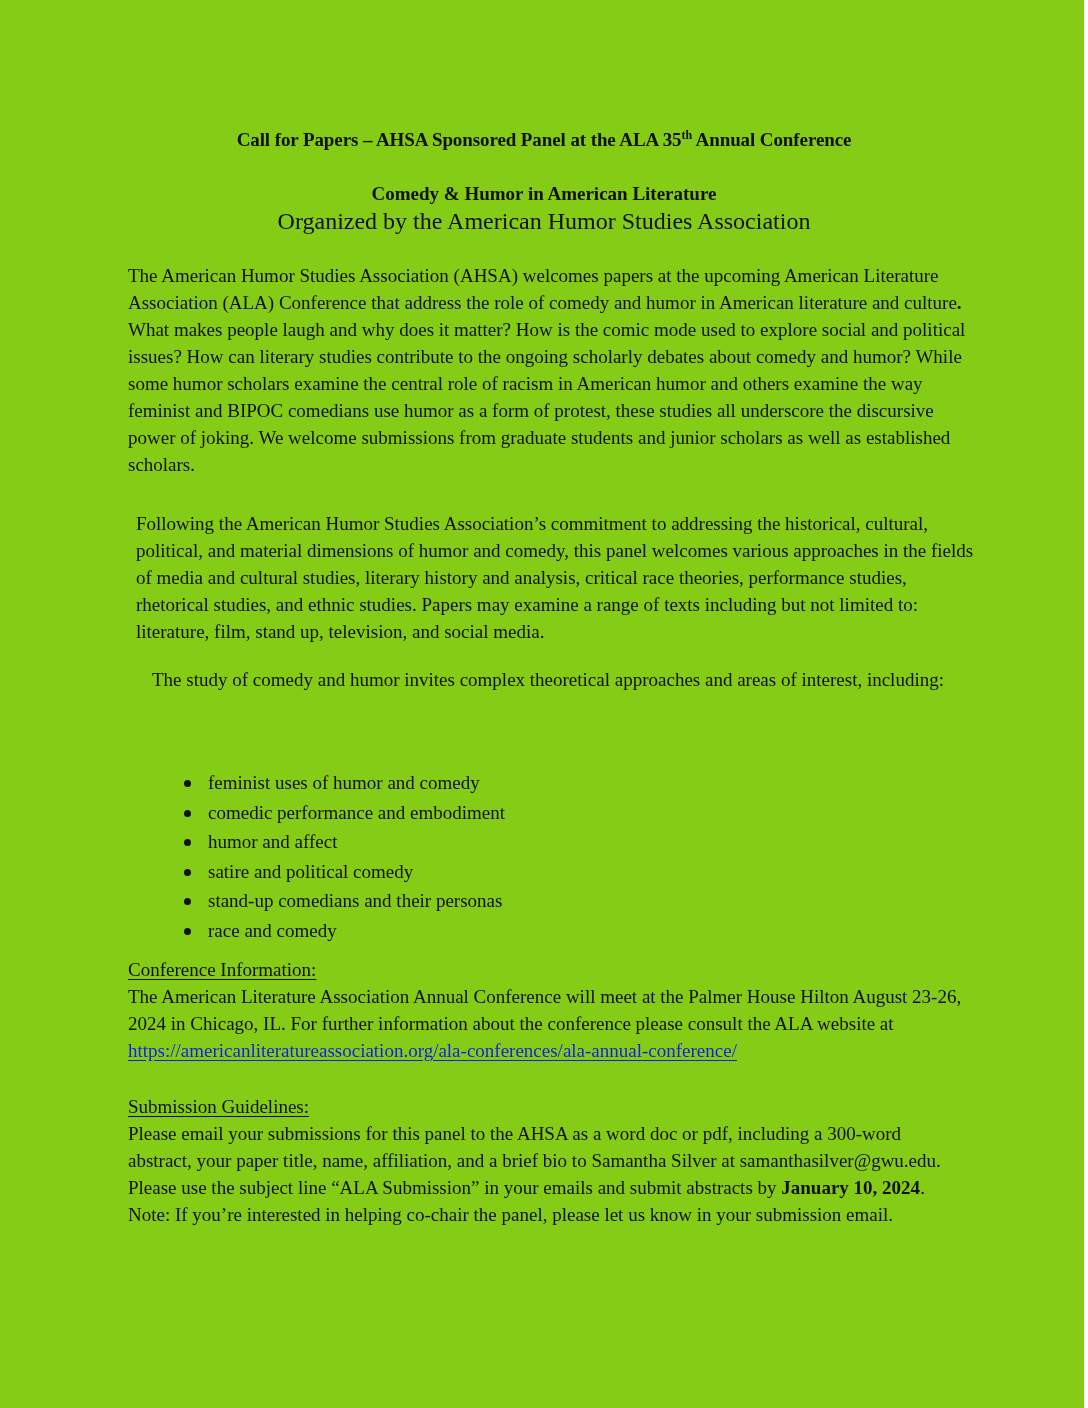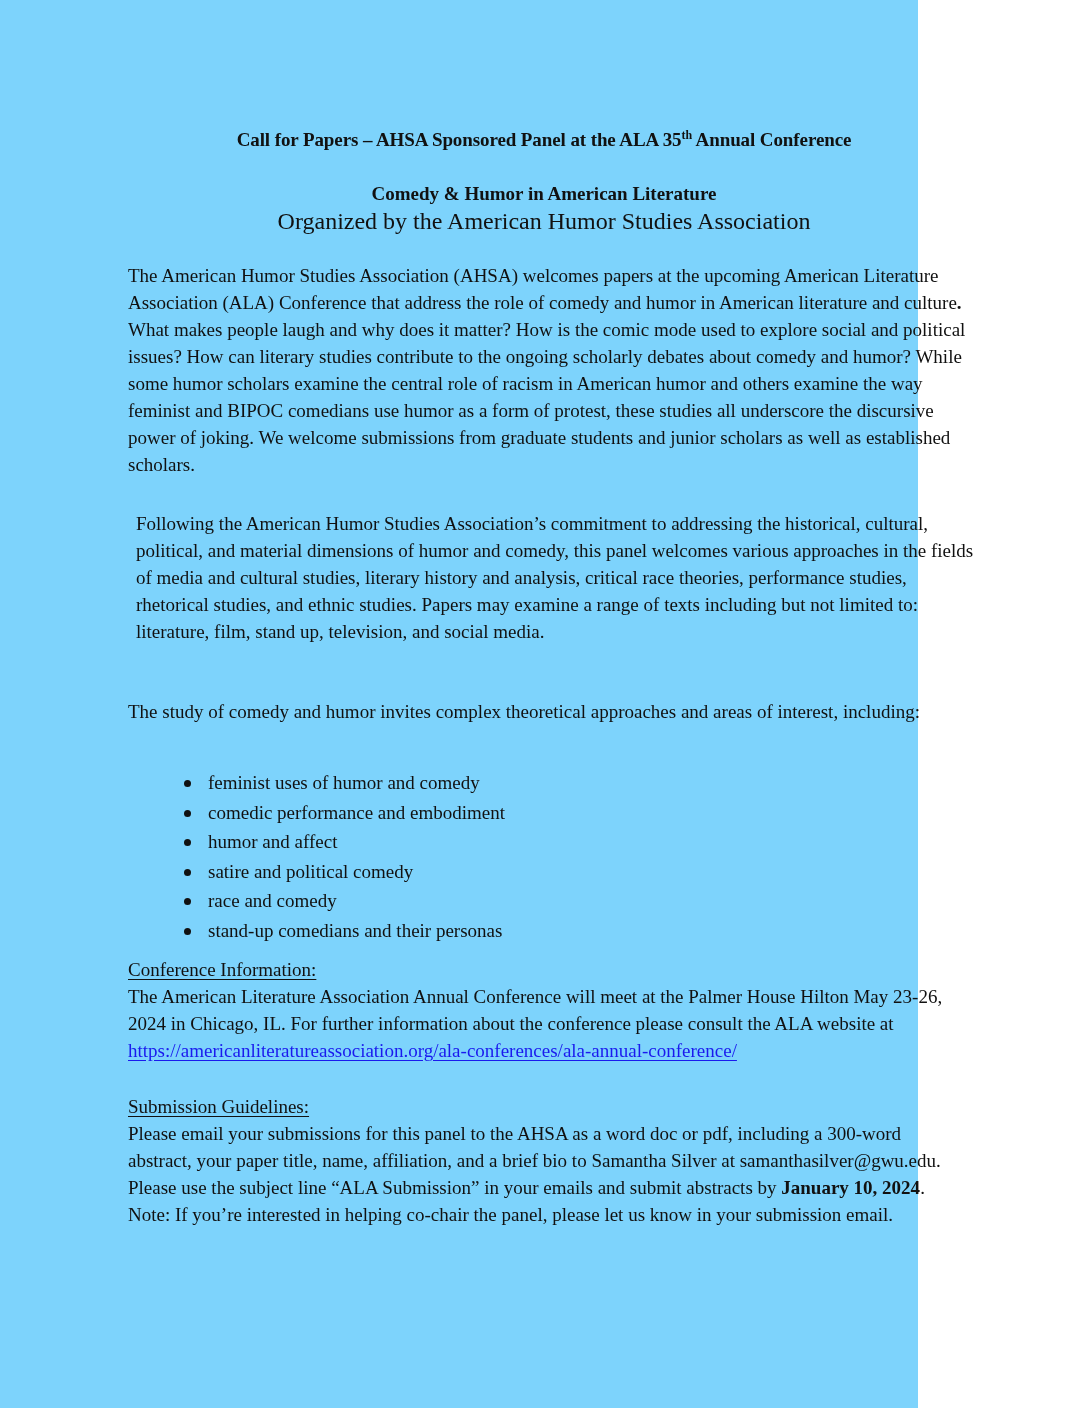--- a/index.html
+++ b/index.html
@@ -12,23 +12,23 @@
       height: 1408px;
       position: relative;
       overflow: hidden;
       font-family: "Liberation Serif", "DejaVu Serif", serif;
       color: #111111;
     }
     .page {
       position: absolute;
       left: 0;
       top: 0;
-      width: 918px;
+      width: 1084px;
       height: 1408px;
-      background: #7dd3fc;
+      background: #84cc16;
     }
     .title {
       position: absolute;
       left: 0;
       width: 1088px;
       top: 127px;
       text-align: center;
       font-weight: bold;
       font-size: 19px;
       line-height: 26px;
@@ -61,21 +61,21 @@
     .para {
       position: absolute;
       left: 128px;
       width: 840px;
       font-size: 19px;
       line-height: 27px;
       margin: 0;
     }
     .p1 { top: 262px; }
     .p2 { top: 510px; margin-left: 8px; }
-    .p3 { top: 698px; }
+    .p3 { top: 666px; text-align: center; }
     .bullets {
       position: absolute;
       left: 128px;
       top: 752px;
       width: 840px;
       margin: 16px;
       padding: 0;
       list-style: none;
       font-size: 19px;
     }
@@ -134,27 +134,27 @@
 
   <p class="para p2">Following the American Humor Studies Association’s commitment to addressing the historical, cultural, political, and material dimensions of humor and comedy, this panel welcomes various approaches in the fields of media and cultural studies, literary history and analysis, critical race theories, performance studies, rhetorical studies, and ethnic studies. Papers may examine a range of texts including but not limited to: literature, film, stand up, television, and social media.</p>
 
   <p class="para p3">The study of comedy and humor invites complex theoretical approaches and areas of interest, including:</p>
 
   <ul class="bullets">
     <li><span class="bullet-dot"></span><span>feminist uses of humor and comedy</span></li>
     <li><span class="bullet-dot"></span><span>comedic performance and embodiment</span></li>
     <li><span class="bullet-dot"></span><span>humor and affect</span></li>
     <li><span class="bullet-dot"></span><span>satire and political comedy</span></li>
+    <li><span class="bullet-dot"></span><span>stand-up comedians and their personas</span></li>
     <li><span class="bullet-dot"></span><span>race and comedy</span></li>
-    <li><span class="bullet-dot"></span><span>stand-up comedians and their personas</span></li>
   </ul>
 
   <div class="section-head h-conf">Conference Information:</div>
   <p class="para p4">
-    <span>The American Literature Association Annual Conference will meet at the Palmer House Hilton May 23-26, 2024 in Chicago, IL. For further information about the conference please consult the ALA website at  </span><a class="link">https://americanliteratureassociation.org/ala-conferences/ala-annual-conference/</a>
+    <span>The American Literature Association Annual Conference will meet at the Palmer House Hilton August 23-26, 2024 in Chicago, IL. For further information about the conference please consult the ALA website at  </span><a class="link">https://americanliteratureassociation.org/ala-conferences/ala-annual-conference/</a>
   </p>
 
   <div class="section-head h-sub">Submission Guidelines:</div>
   <p class="para p5">
     <span>Please email your submissions for this panel to the AHSA as a word doc or pdf, including a 300-word abstract, your paper title, name, affiliation, and a brief bio to Samantha Silver at samanthasilver@gwu.edu. Please use the subject line “ALA Submission” in your emails and submit abstracts by </span><span class="deadline">January 10, 2024</span><span>. Note: If you’re interested in helping co-chair the panel, please let us know in your submission email.</span>
   </p>
 
 </div>
 
 </body></html>

